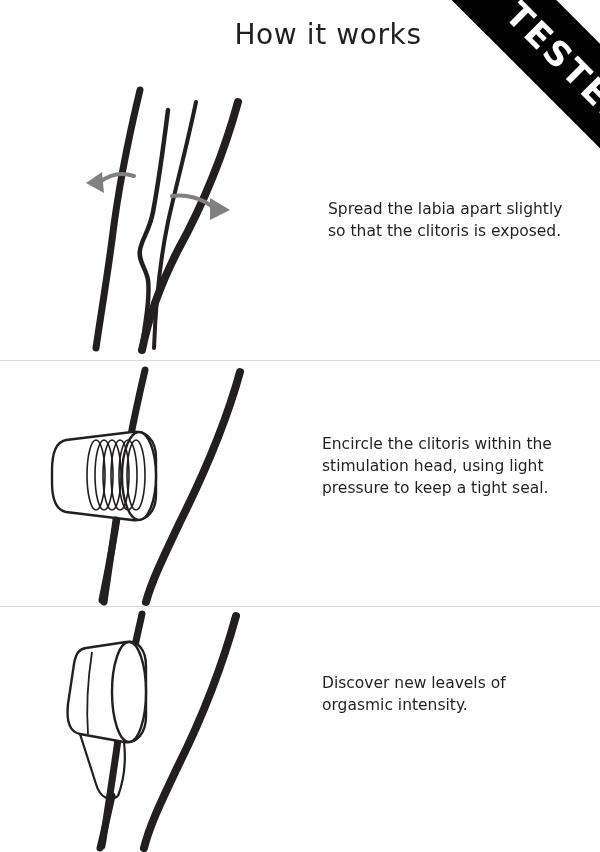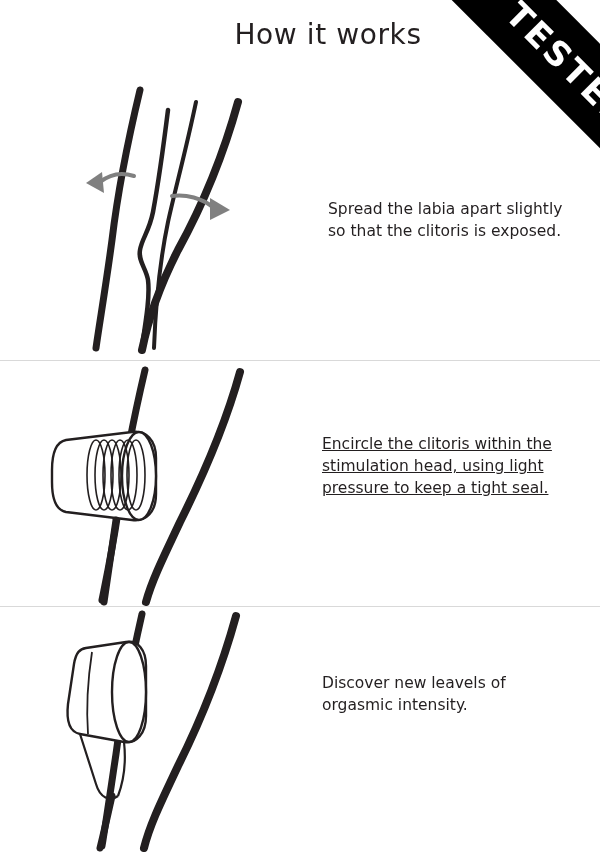--- a/index.html
+++ b/index.html
@@ -69,21 +69,21 @@
 
   
   .step {
     position: absolute;
     left: 0;
     width: 600px;
     display: flex;
     align-items: center;
   }
   .step-1 { top: 80px;  height: 280px; }
-  .step-2 { top: 362px; height: 208px; text-decoration: underline; }
+  .step-2 { top: 362px; height: 208px; }
   .step-3 { top: 608px; height: 172px; }
 
   .illus {
     position: relative;
     width: 300px;
     height: 100%;
     flex: 0 0 300px;
   }
   .illus svg { display: block; }
 

